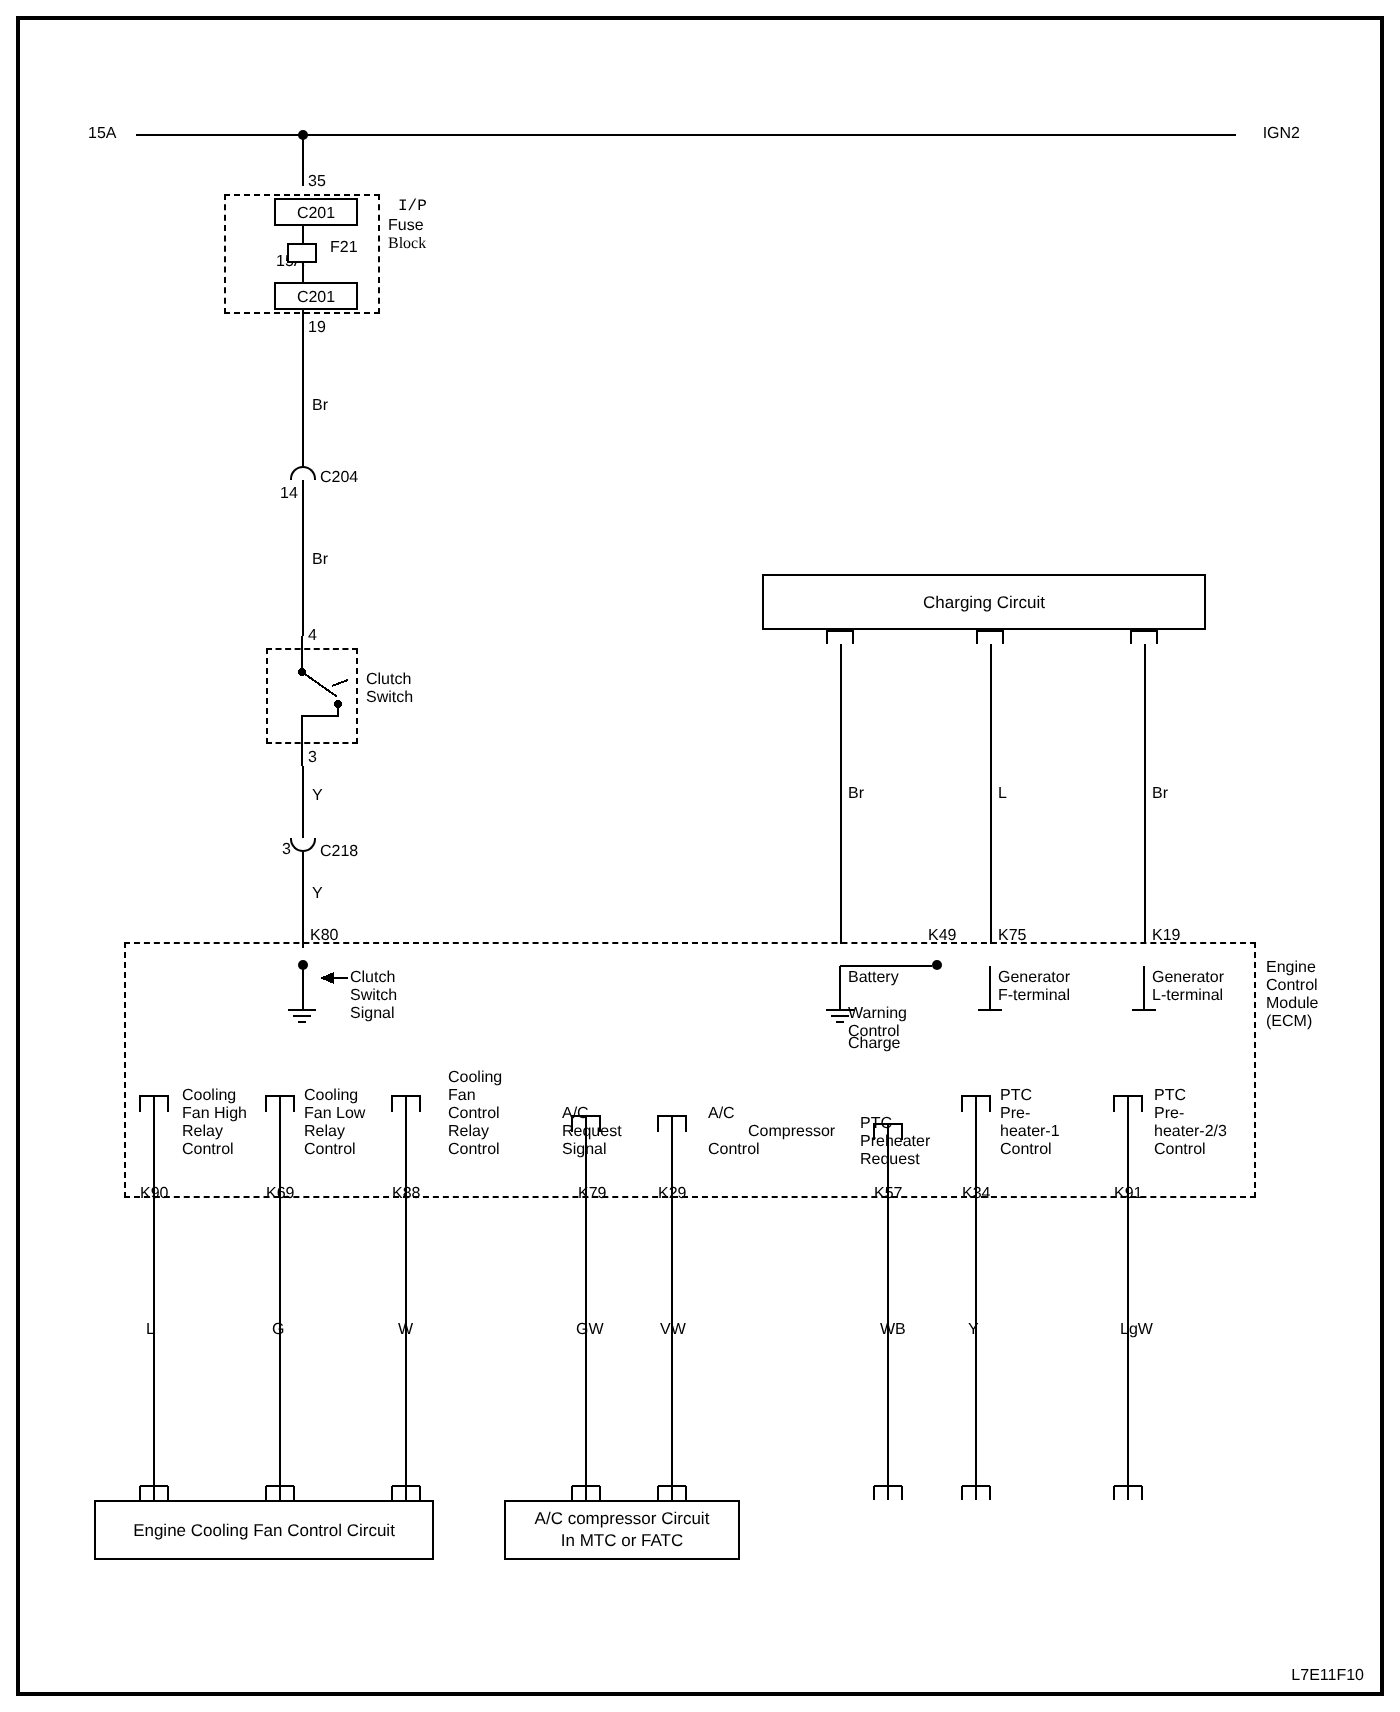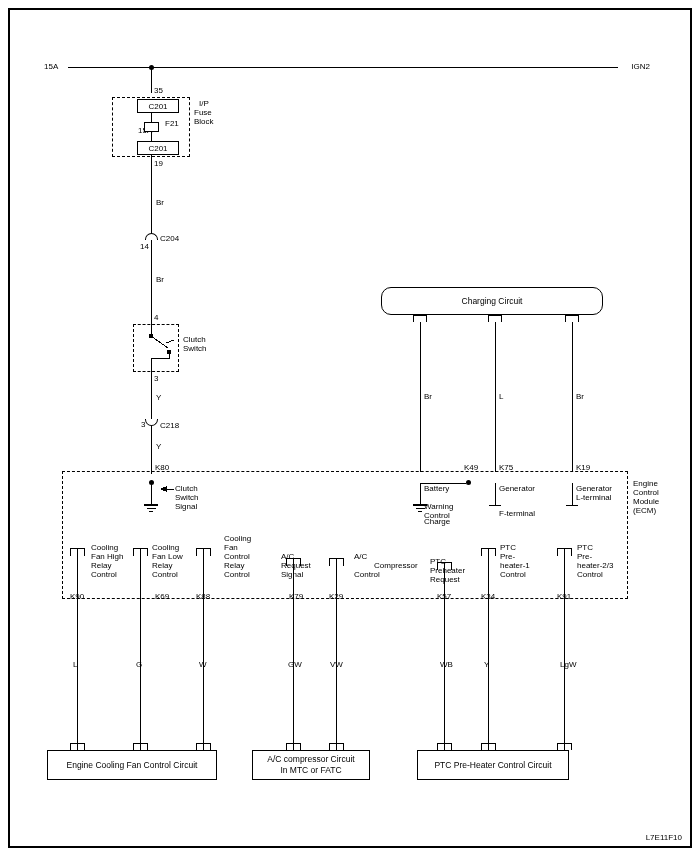--- a/index.html
+++ b/index.html
@@ -128,23 +128,23 @@
   <div class="wire wh" style="left:68px; top:67px; width:550px;"></div>
   <div class="dot" style="left:149px; top:65px;"></div>
 
   <div class="wire wv" style="left:151px; top:67px; height:26px;"></div>
 
   <div class="dashbox" style="left:112px; top:97px; width:78px; height:60px;"></div>
   <div class="lbl" style="left:154px; top:86px;">35</div>
   <div class="box" style="left:137px; top:99px; width:42px; height:14px;"></div>
   <div class="lbl c" style="left:137px; top:102px; width:42px;">C201</div>
 
-  <div class="lbl" style="left:199px; top:99px;">I/P</div>
+  <div class="lbl" style="left:199px; top:99px;font-family:Liberation Mono, monospace;">I/P</div>
   <div class="lbl" style="left:194px; top:108px;text-align:center;">Fuse</div>
-  <div class="lbl" style="left:194px; top:117px;">Block</div>
+  <div class="lbl" style="left:194px; top:117px;font-family:Liberation Serif, serif;">Block</div>
 
   <div class="wire wv" style="left:151px; top:113px; height:10px;"></div>
   <div class="lbl" style="left:138px; top:126px;">15A</div>
   <div class="lbl" style="left:165px; top:119px;">F21</div>
   <div class="wire wv" style="left:151px; top:131px; height:10px;"></div>
 
   <div class="box" style="left:137px; top:141px; width:42px; height:14px;"></div>
   <div class="lbl c" style="left:137px; top:144px; width:42px;">C201</div>
   <div class="lbl" style="left:154px; top:159px;">19</div>
 
@@ -180,21 +180,21 @@
   <div class="lbl" style="left:633px; top:497px;">Module</div>
   <div class="lbl" style="left:633px; top:506px;">(ECM)</div>
 
   <div class="lbl" style="left:155px; top:463px;">K80</div>
   <div class="dot" style="left:149px; top:480px;"></div>
   <div class="lbl" style="left:175px; top:484px;">Clutch</div>
   <div class="lbl" style="left:175px; top:493px;">Switch</div>
   <div class="lbl" style="left:175px; top:502px;">Signal</div>
   <div class="wire wv" style="left:151px; top:483px; height:22px;"></div>
 
-  <div class="bigbox" style="left:381px; top:287px; width:222px; height:28px;border-radius:10px;">
+  <div class="bigbox" style="left:381px; top:287px; width:222px; height:28px;">
     <span>Charging Circuit</span>
   </div>
 
   <div class="pinbrk" style="left:413px; top:315px; width:14px; height:7px;"></div>
   <div class="pinbrk" style="left:488px; top:315px; width:14px; height:7px;"></div>
   <div class="pinbrk" style="left:565px; top:315px; width:14px; height:7px;"></div>
 
   <div class="wire wv" style="left:420px; top:322px; height:150px;"></div>
   <div class="wire wv" style="left:495px; top:322px; height:150px;"></div>
   <div class="wire wv" style="left:572px; top:322px; height:150px;"></div>
@@ -208,21 +208,21 @@
   <div class="lbl" style="left:576px; top:463px;">K19</div>
 
   <div class="dot" style="left:466px; top:480px;"></div>
 
   <div class="lbl" style="left:424px; top:484px;">Battery</div>
   <div class="lbl" style="left:424px; top:493px;margin-top:24px;">Charge</div>
   <div class="lbl" style="left:424px; top:502px;">Warning</div>
   <div class="lbl" style="left:424px; top:511px;">Control</div>
 
   <div class="lbl" style="left:499px; top:484px;">Generator</div>
-  <div class="lbl" style="left:499px; top:509px;">F-terminal</div>
+  <div class="lbl" style="left:499px; top:493px;">F-terminal</div>
 
   <div class="lbl" style="left:576px; top:484px;">Generator</div>
   <div class="lbl" style="left:576px; top:493px;">L-terminal</div>
 
   <div class="lbl" style="left:91px; top:543px;">Cooling</div>
   <div class="lbl" style="left:91px; top:552px;">Fan High</div>
   <div class="lbl" style="left:91px; top:561px;">Relay</div>
   <div class="lbl" style="left:91px; top:570px;">Control</div>
 
   <div class="lbl" style="left:152px; top:543px;">Cooling</div>
@@ -252,21 +252,21 @@
   <div class="lbl" style="left:500px; top:552px;">Pre-</div>
   <div class="lbl" style="left:500px; top:561px;">heater-1</div>
   <div class="lbl" style="left:500px; top:570px;">Control</div>
 
   <div class="lbl" style="left:577px; top:543px;">PTC</div>
   <div class="lbl" style="left:577px; top:552px;">Pre-</div>
   <div class="lbl" style="left:577px; top:561px;">heater-2/3</div>
   <div class="lbl" style="left:577px; top:570px;">Control</div>
 
   <div class="lbl" style="left:70px; top:592px;">K90</div>
-  <div class="lbl" style="left:133px; top:592px;margin-left:22px;">K69</div>
+  <div class="lbl" style="left:133px; top:592px;">K69</div>
   <div class="lbl" style="left:196px; top:592px;">K88</div>
   <div class="lbl" style="left:289px; top:592px;">K79</div>
   <div class="lbl" style="left:329px; top:592px;">K29</div>
   <div class="lbl" style="left:437px; top:592px;">K57</div>
   <div class="lbl" style="left:481px; top:592px;">K34</div>
   <div class="lbl" style="left:557px; top:592px;">K91</div>
 
   <div class="lbl" style="left:73px; top:660px;">L</div>
   <div class="lbl" style="left:136px; top:660px;">G</div>
   <div class="lbl" style="left:199px; top:660px;">W</div>
@@ -278,23 +278,20 @@
 
   <div class="bigbox" style="left:252px; top:750px; width:118px; height:30px; flex-direction:column;">
     <span>A/C compressor Circuit</span>
     <span>In MTC or FATC</span>
   </div>
 
   <div class="bigbox" style="left:47px; top:750px; width:170px; height:30px;">
     <span>Engine Cooling Fan Control Circuit</span>
   </div>
 
-  <div class="bigbox" style="left:417px; top:750px; width:152px; height:30px;">
-    <span>PTC Pre-Heater Control Circuit</span>
-  </div>
 
   <div class="footer">L7E11F10</div>
 
   <svg class="ov" viewBox="0 0 700 856">
     <g stroke="#000" stroke-width="1" fill="none" shape-rendering="crispEdges">
 
       <rect x="144" y="122" width="14" height="9" fill="#fff"></rect>
 
       <path d="M151,318 L151,336"></path>
       <path d="M151,336 L168,348" stroke-linecap="round"></path>

